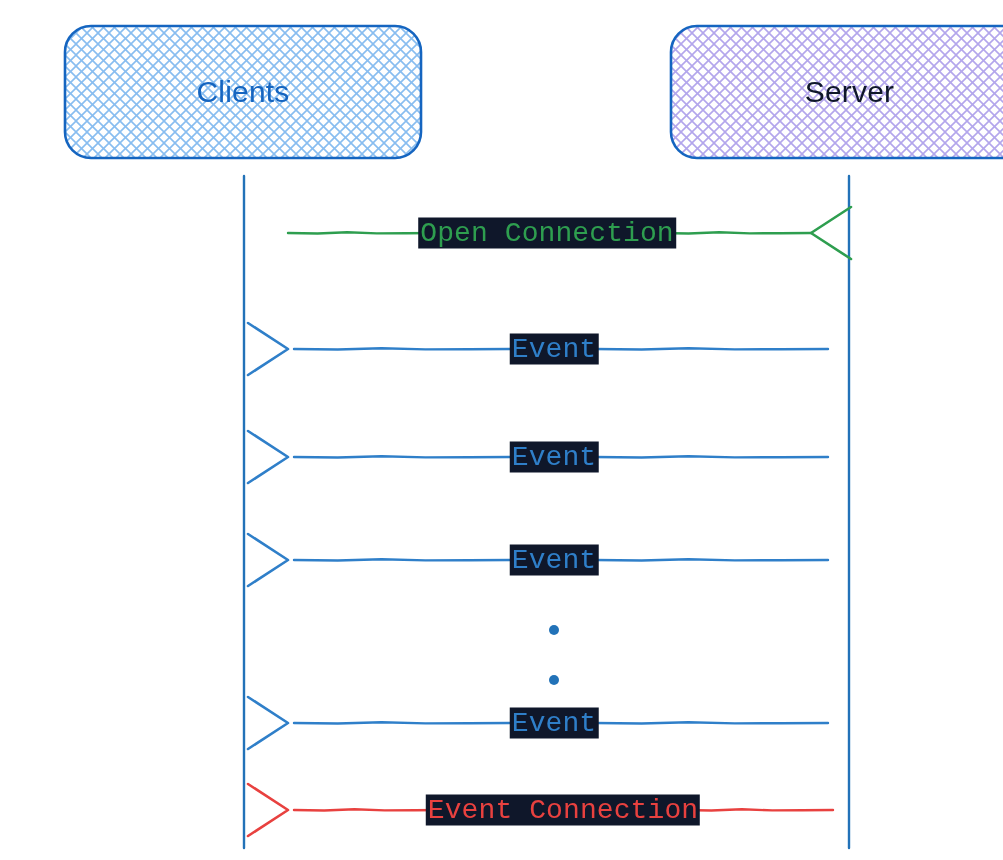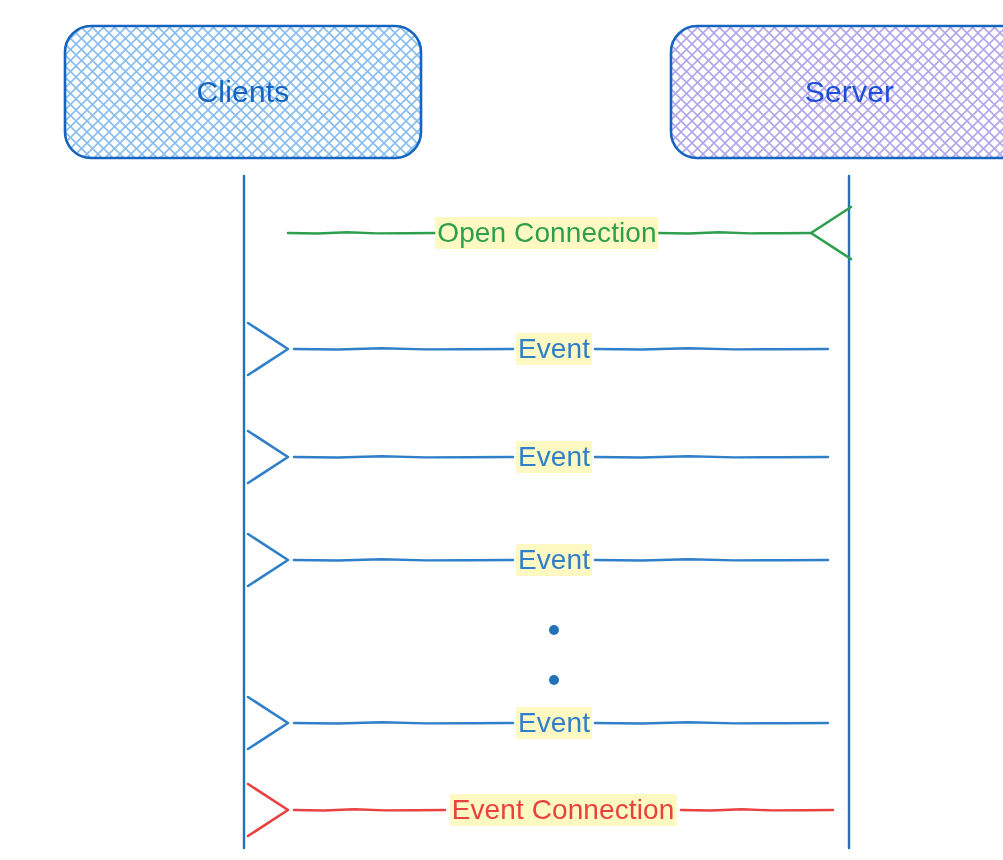--- a/index.html
+++ b/index.html
@@ -31,26 +31,26 @@
     position: absolute;
     font-family: "Liberation Sans", sans-serif;
     font-size: 30px;
     letter-spacing: 0.2px;
     white-space: nowrap;
     transform: translate(-50%, -50%);
     pointer-events: none;
   }
   .msg-label {
     position: absolute;
-    font-family: Liberation Sans, sans-serif;
+    font-family: Liberation Mono, monospace;
     font-size: 28px;
     letter-spacing: 0.1px;
     white-space: nowrap;
     transform: translate(-50%, -50%);
-    background: #fef9c3;
+    background: #0f172a;
     padding: 0 2px;
     pointer-events: none;
   }
 </style>
 </head>
 <body>
 
 <div id="diagram-root">
 
   <svg id="diagram-svg" viewBox="0 0 1003 860" xmlns="http://www.w3.org/2000/svg">
@@ -96,21 +96,21 @@
         <path d="M 205 784 L 245 810 L 205 836" stroke="#e8413f" stroke-width="2.6" fill="none" stroke-linecap="round" stroke-linejoin="round"></path>
       </g>
     <g id="ellipsis-dots">
         <circle cx="511" cy="630" r="5" fill="#2272b8"></circle>
         <circle cx="511" cy="680" r="5" fill="#2272b8"></circle>
       </g>
   </svg>
 
   <div id="text-layer">
       <div class="node-label" style="left: 200px; top: 92px; color: rgb(21, 101, 192);">Clients</div>
-      <div class="node-label" style="left: 806.5px; top: 92px; color: #1d4ed8;">Server</div>
+      <div class="node-label" style="left: 806.5px; top: 92px; color: #0f172a;">Server</div>
       <div class="msg-label" style="left: 504px; top: 233px; color: rgb(46, 158, 79);">Open Connection</div>
       <div class="msg-label" style="left: 511px; top: 349px; color: rgb(47, 127, 201);">Event</div>
       <div class="msg-label" style="left: 511px; top: 457px; color: rgb(47, 127, 201);">Event</div>
       <div class="msg-label" style="left: 511px; top: 560px; color: rgb(47, 127, 201);">Event</div>
       <div class="msg-label" style="left: 511px; top: 723px; color: rgb(47, 127, 201);">Event</div>
       <div class="msg-label" style="left: 520px; top: 810px; color: rgb(232, 65, 63);">Event Connection</div>
     </div>
 </div>
 
 </body></html>

